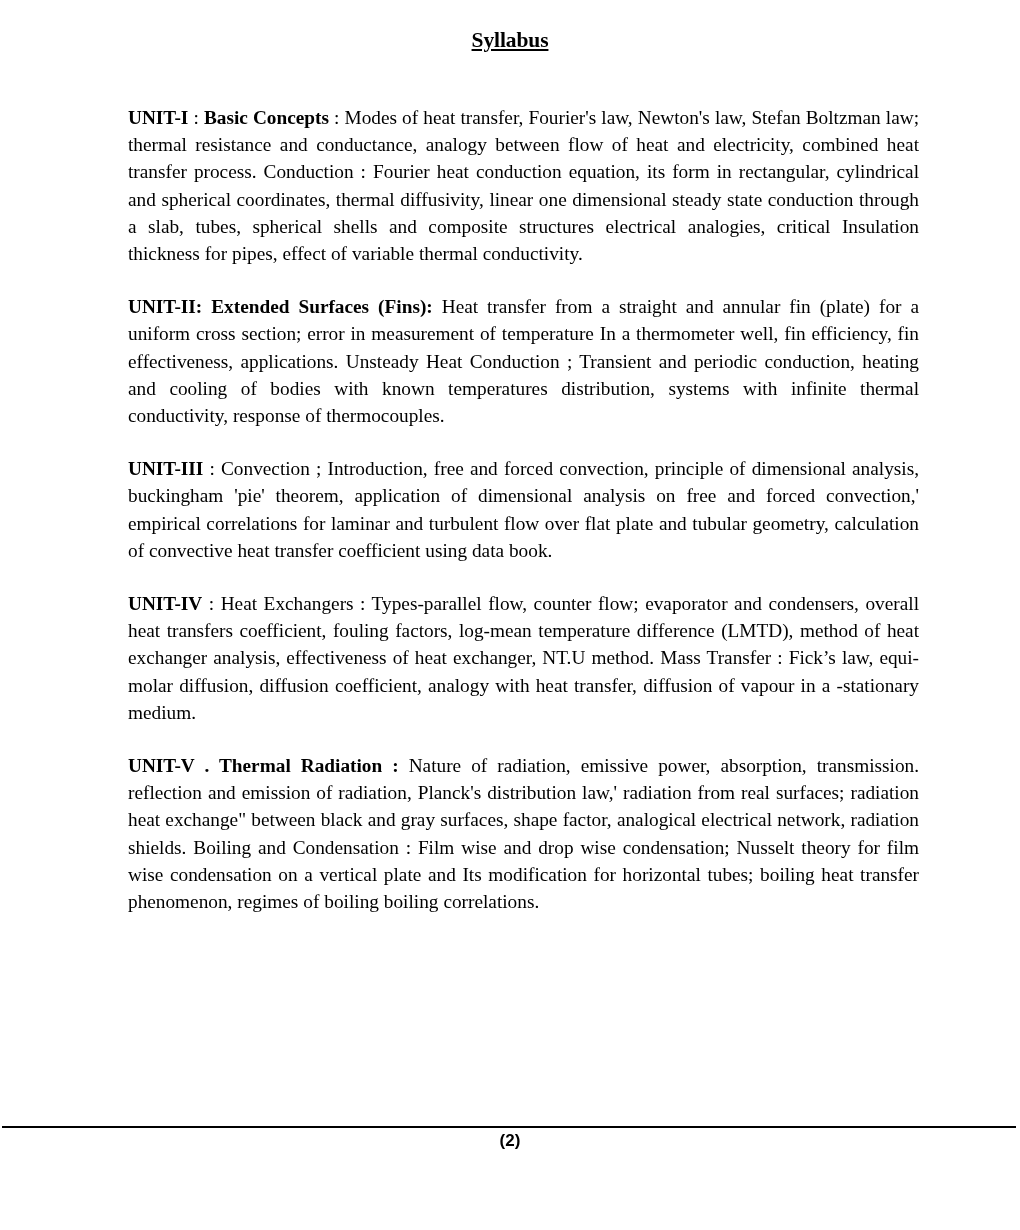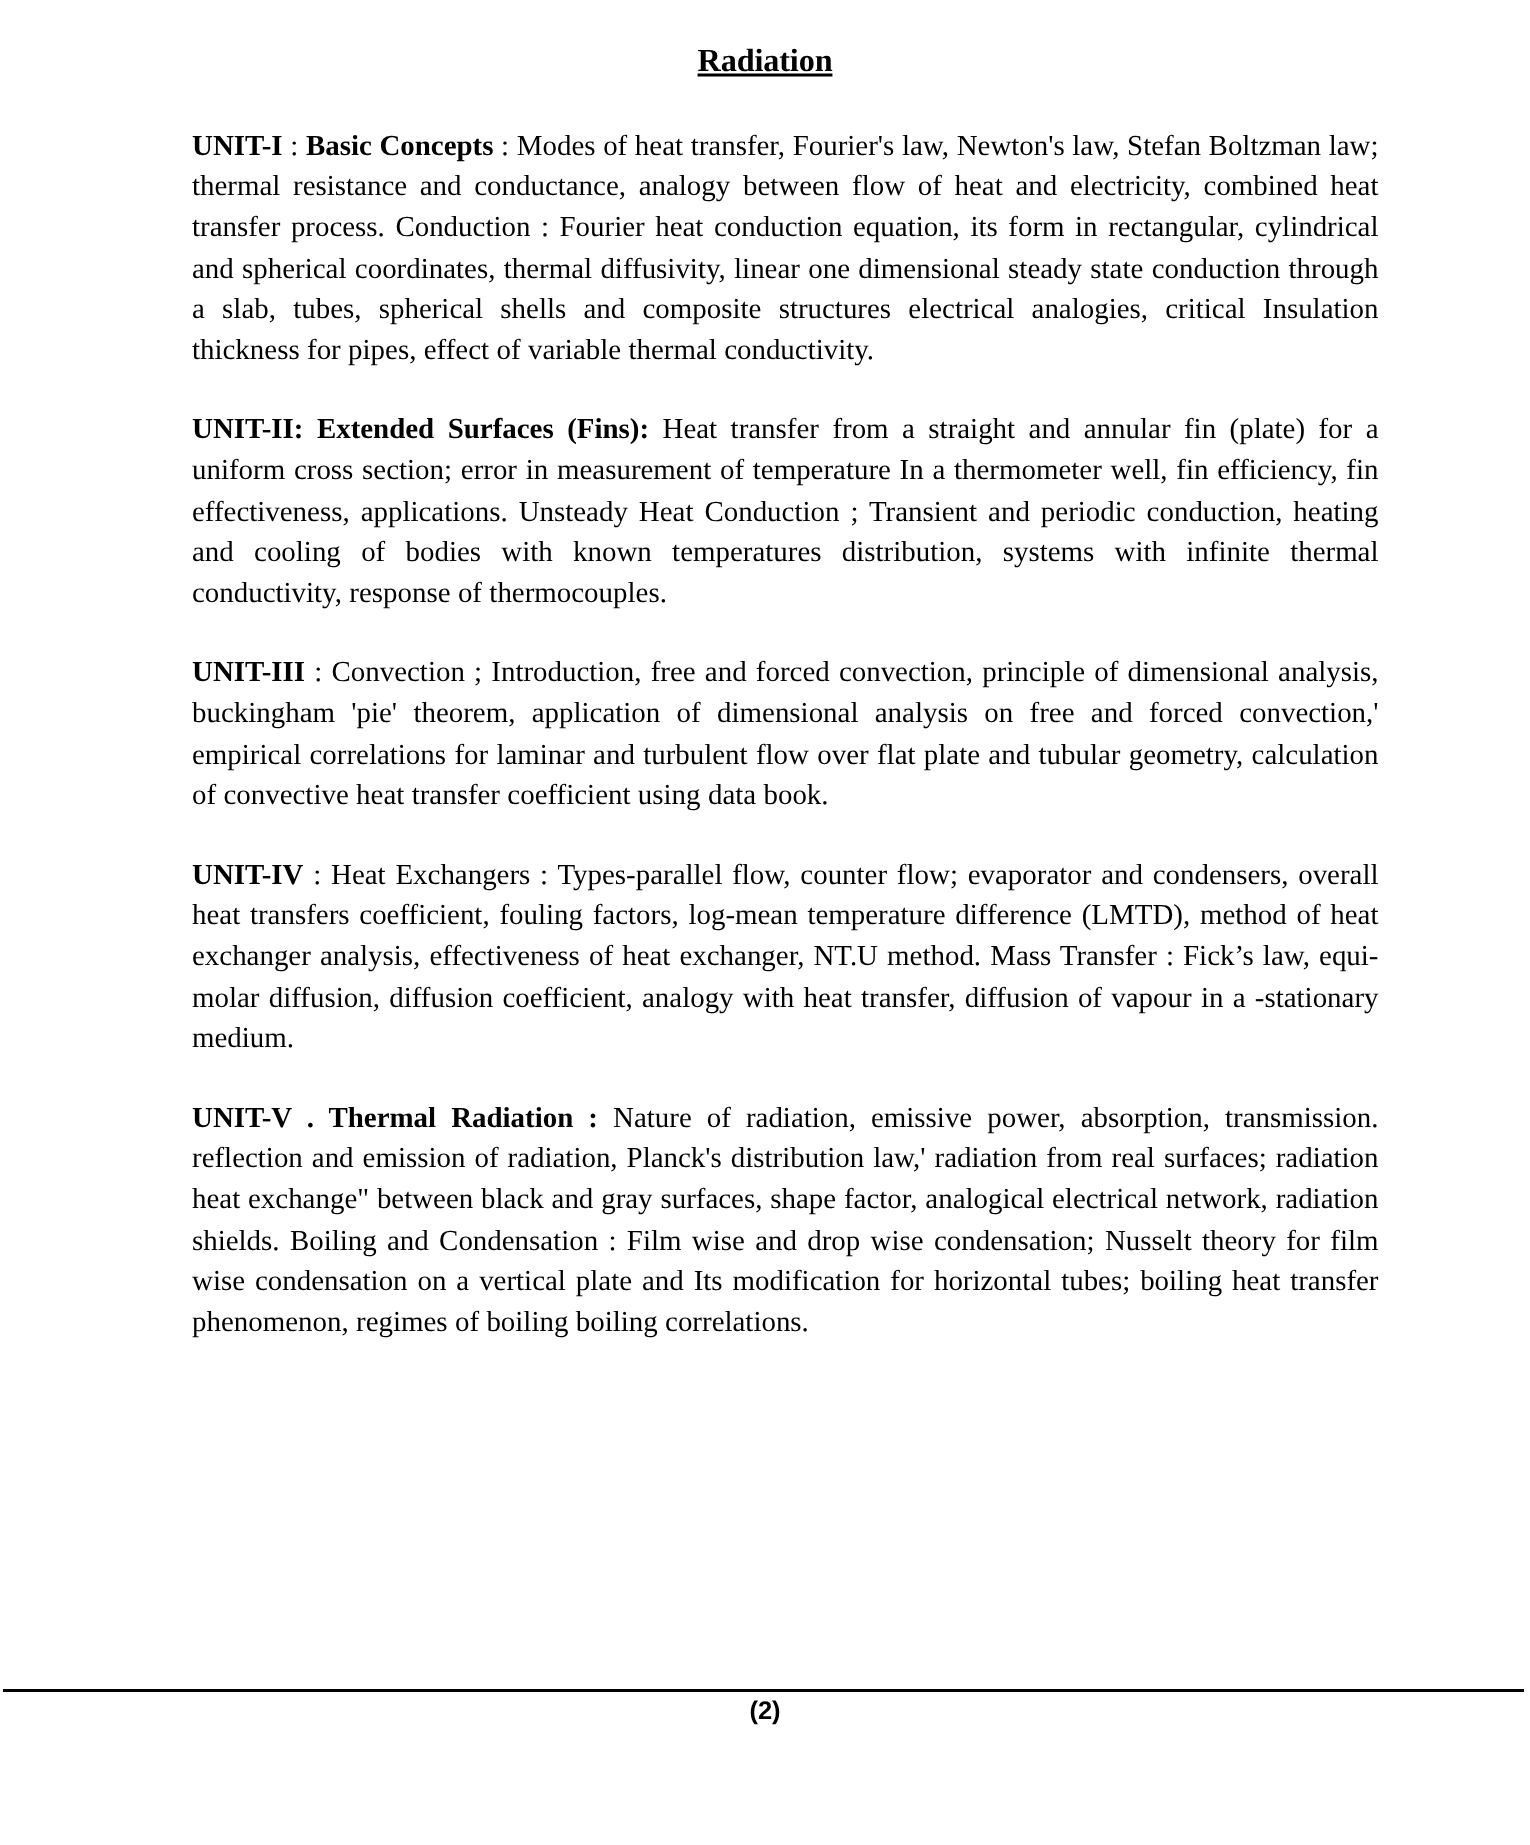--- a/index.html
+++ b/index.html
@@ -36,21 +36,21 @@
     letter-spacing: -0.1px;
   }
   .doc-title span.u {
     text-decoration: underline;
     text-underline-offset: 2px;
   }
 
   .body-col {
     position: absolute;
     left: 128px;
-    top: 84px;
+    top: 104px;
     width: 791px;
   }
 
   p.unit {
     margin: 0 0 26px 0;
     padding: 0;
     font-size: 19.3px;
     line-height: 27.2px;
     text-align: justify;
     text-justify: inter-word;
@@ -81,21 +81,21 @@
     font-family: "Liberation Sans", "DejaVu Sans", sans-serif;
     font-size: 17px;
     font-weight: bold;
   }
 </style>
 </head>
 <body>
 
 <div class="page">
 
-  <div class="doc-title"><span class="u">Radiation</span></div>
+  <div class="doc-title"><span class="u">Syllabus</span></div>
 
   <div class="body-col">
 
     <p class="unit"><span class="lead">UNIT-I</span><span> : </span><span class="lead">Basic Concepts</span><span> : Modes of heat transfer, Fourier's law, Newton's law, Stefan Boltzman law; thermal resistance and conductance, analogy between flow of heat and electricity, combined heat transfer process. Conduction : Fourier heat conduction equation, its form in rectangular, cylindrical and spherical coordinates, thermal diffusivity, linear one dimensional steady state conduction through a slab, tubes, spherical shells and composite structures electrical analogies, critical Insulation thickness for pipes, effect of variable thermal conductivity.</span></p>
 
     <p class="unit"><span class="lead">UNIT-II: Extended Surfaces (Fins):</span><span> Heat transfer from a straight and annular fin (plate) for a uniform cross section; error in measurement of temperature In a thermometer well, fin efficiency, fin effectiveness, applications. Unsteady Heat Conduction ; Transient and periodic conduction, heating and cooling of bodies with known temperatures distribution, systems with infinite thermal conductivity, response of thermocouples.</span></p>
 
     <p class="unit"><span class="lead">UNIT-III</span><span> : Convection ; Introduction, free and forced convection, principle of dimensional analysis, buckingham 'pie' theorem, application of dimensional analysis on free and forced convection,' empirical correlations for laminar and turbulent flow over flat plate and tubular geometry, calculation of convective heat transfer coefficient using data book.</span></p>
 
     <p class="unit"><span class="lead">UNIT-IV</span><span> : Heat Exchangers : Types-parallel flow, counter flow; evaporator and condensers, overall heat transfers coefficient, fouling factors, log-mean temperature difference (LMTD), method of heat exchanger analysis, effectiveness of heat exchanger, NT.U method. Mass Transfer : Fick’s law, equi-molar diffusion, diffusion coefficient, analogy with heat transfer, diffusion of vapour in a -stationary medium.</span></p>

